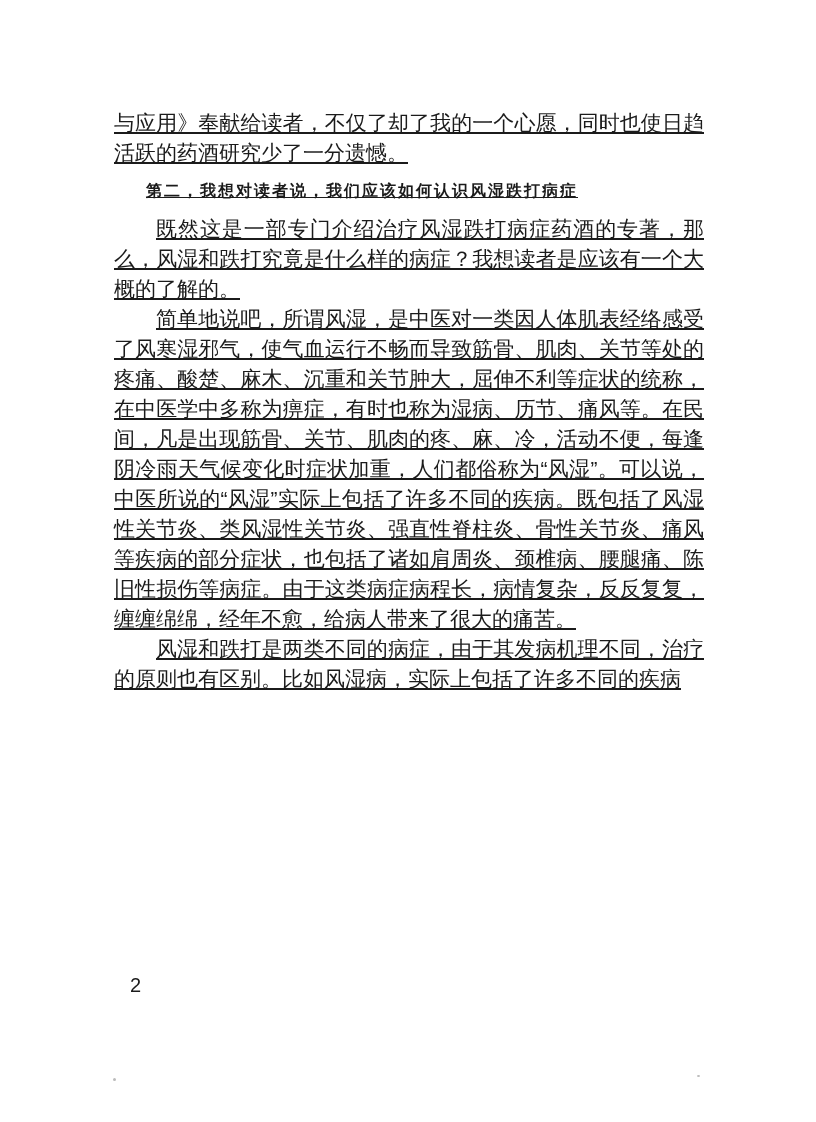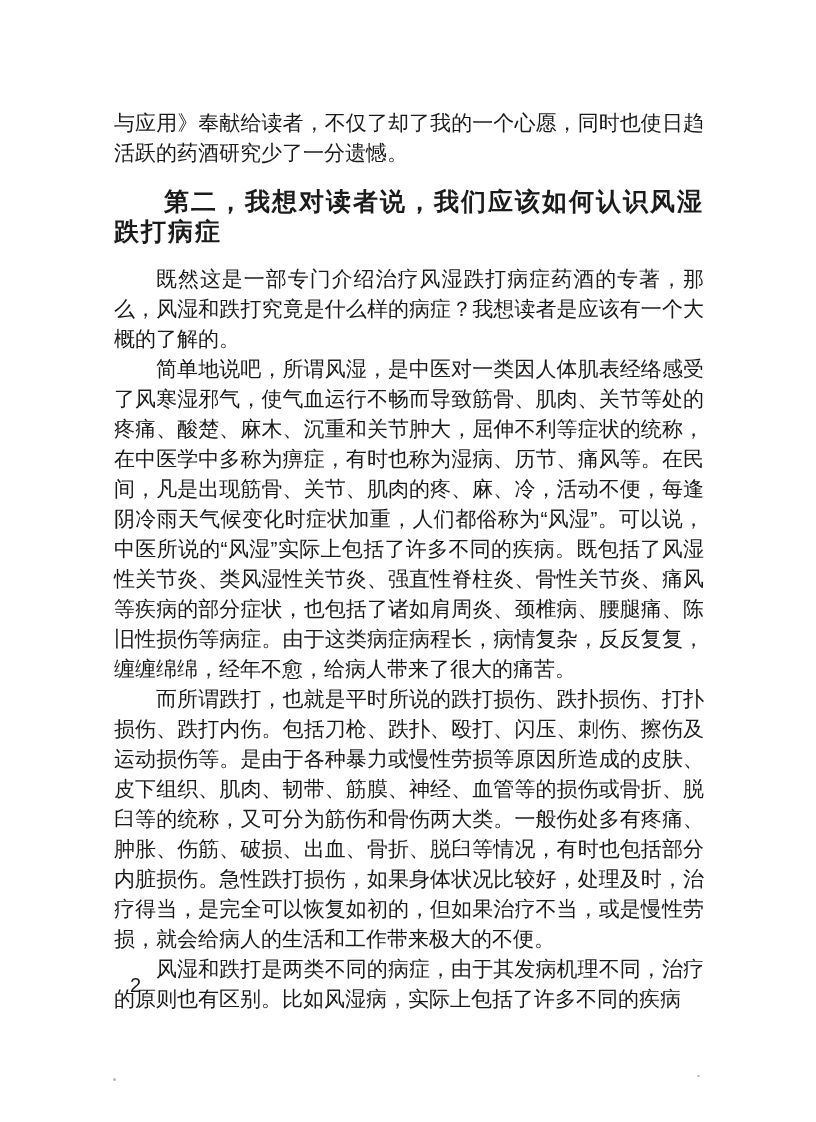--- a/index.html
+++ b/index.html
@@ -21,33 +21,34 @@
   }
   .text-block {
     position: absolute;
     left: 114px;
     top: 108px;
     width: 590px;
     font-size: 21px;
     line-height: 30px;
     text-align: justify;
     color: #1b1b1b;
+    text-decoration: underline;
   }
   .para {
     margin: 0;
     text-indent: 2em;
   }
   .para.no-indent {
     text-indent: 0;
   }
   .para.heading {
     font-weight: 700;
-    font-size: 25px;
+    font-size: 16px;
     letter-spacing: 2px;
-    margin: 18px 0;
+    margin: 8px 0;
   }
   .page-number {
     position: absolute;
     left: 130px;
     top: 974px;
     font-size: 20px;
     color: #1b1b1b;
   }
   .speck {
     position: absolute;
@@ -59,21 +60,20 @@
 </style>
 </head>
 <body>
 
 <article class="page">
   <section class="text-block">
     <p class="para no-indent">与应用》奉献给读者，不仅了却了我的一个心愿，同时也使日趋活跃的药酒研究少了一分遗憾。</p>
     <p class="para heading">第二，我想对读者说，我们应该如何认识风湿跌打病症</p>
     <p class="para">既然这是一部专门介绍治疗风湿跌打病症药酒的专著，那么，风湿和跌打究竟是什么样的病症？我想读者是应该有一个大概的了解的。</p>
     <p class="para">简单地说吧，所谓风湿，是中医对一类因人体肌表经络感受了风寒湿邪气，使气血运行不畅而导致筋骨、肌肉、关节等处的疼痛、酸楚、麻木、沉重和关节肿大，屈伸不利等症状的统称，在中医学中多称为痹症，有时也称为湿病、历节、痛风等。在民间，凡是出现筋骨、关节、肌肉的疼、麻、冷，活动不便，每逢阴冷雨天气候变化时症状加重，人们都俗称为“风湿”。可以说，中医所说的“风湿”实际上包括了许多不同的疾病。既包括了风湿性关节炎、类风湿性关节炎、强直性脊柱炎、骨性关节炎、痛风等疾病的部分症状，也包括了诸如肩周炎、颈椎病、腰腿痛、陈旧性损伤等病症。由于这类病症病程长，病情复杂，反反复复，缠缠绵绵，经年不愈，给病人带来了很大的痛苦。</p>
-    <p class="para">而所谓跌打，也就是平时所说的跌打损伤、跌扑损伤、打扑损伤、跌打内伤。包括刀枪、跌扑、殴打、闪压、刺伤、擦伤及运动损伤等。是由于各种暴力或慢性劳损等原因所造成的皮肤、皮下组织、肌肉、韧带、筋膜、神经、血管等的损伤或骨折、脱臼等的统称，又可分为筋伤和骨伤两大类。一般伤处多有疼痛、肿胀、伤筋、破损、出血、骨折、脱臼等情况，有时也包括部分内脏损伤。急性跌打损伤，如果身体状况比较好，处理及时，治疗得当，是完全可以恢复如初的，但如果治疗不当，或是慢性劳损，就会给病人的生活和工作带来极大的不便。</p>
     <p class="para">风湿和跌打是两类不同的病症，由于其发病机理不同，治疗的原则也有区别。比如风湿病，实际上包括了许多不同的疾病</p>
   </section>
 
   <div class="page-number">2</div>
 
   <span class="speck s1"></span>
   <span class="speck s2"></span>
 </article>
 
 </body></html>

